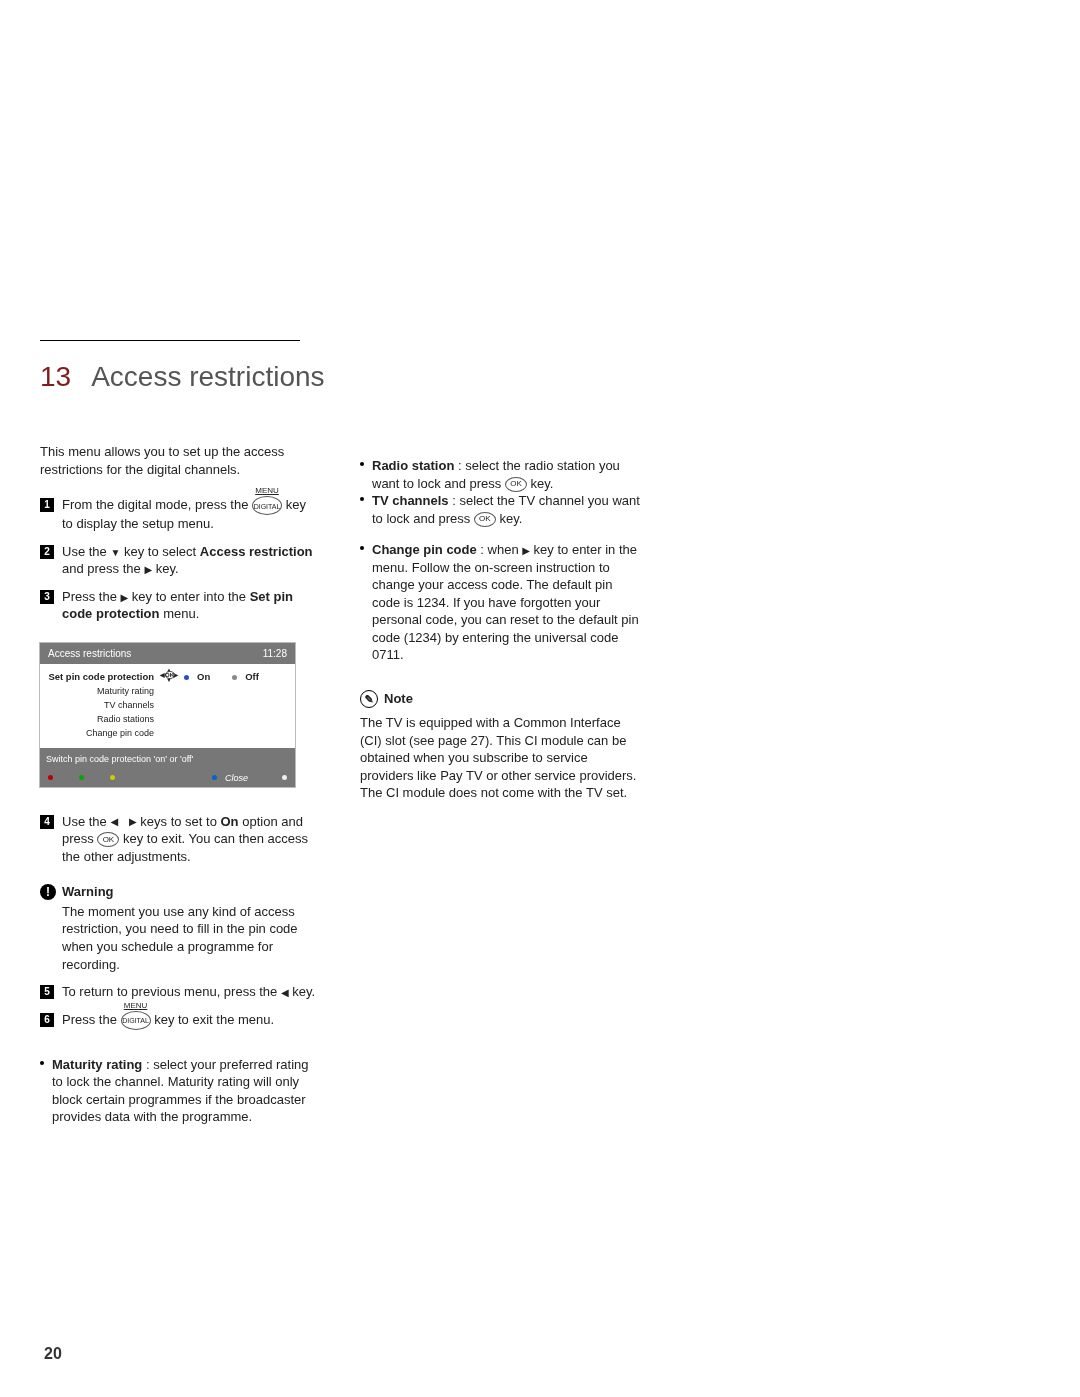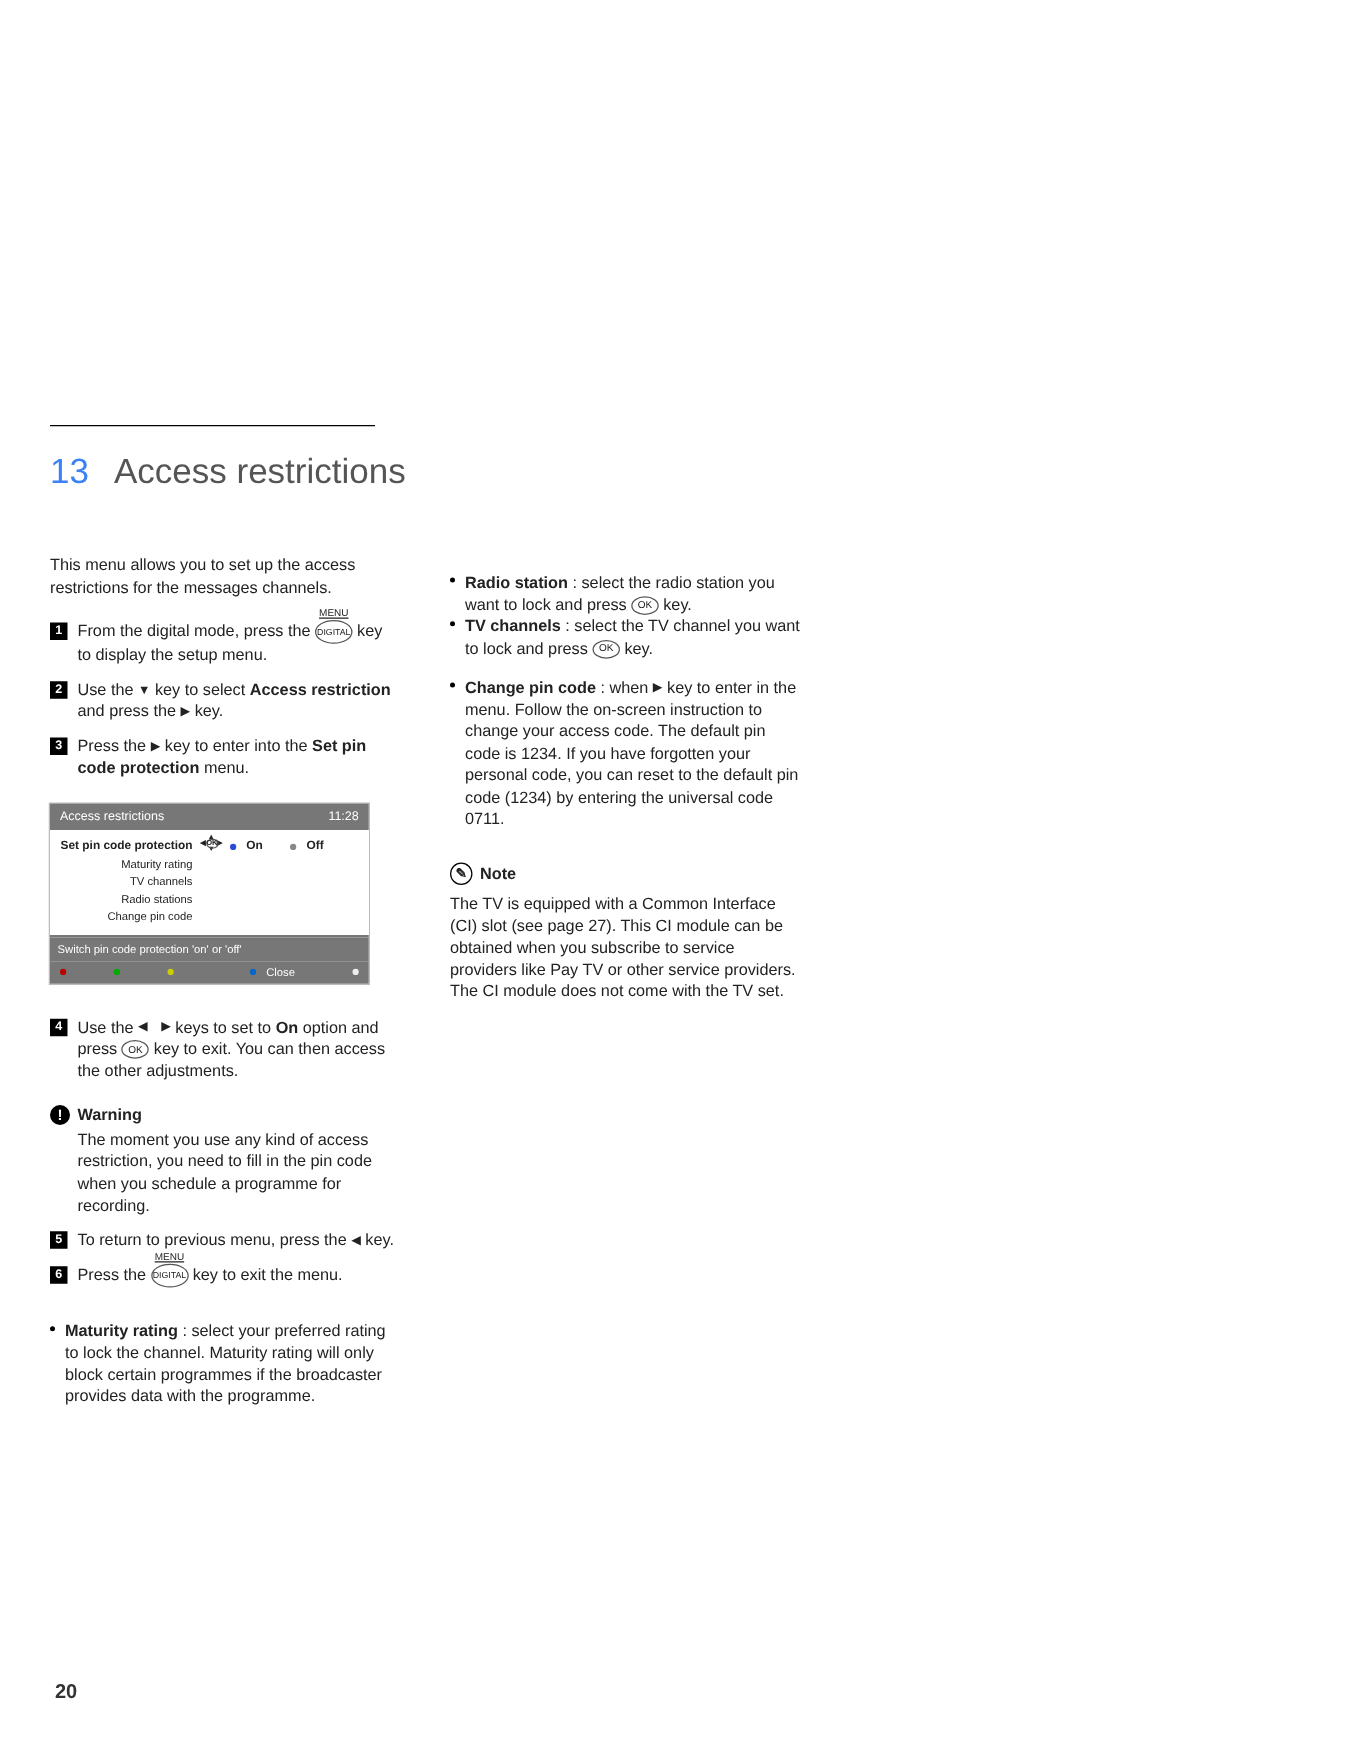--- a/index.html
+++ b/index.html
@@ -22,21 +22,21 @@
     margin-bottom: 20px;
   }
   .title-row {
     display: flex;
     align-items: baseline;
     gap: 20px;
     margin-bottom: 50px;
   }
   .title-num {
     font-size: 28px;
-    color: #3b82f6;
+    color: #7f1d1d;
     font-weight: 300;
   }
   .title-text {
     font-size: 28px;
     color: #555;
     font-weight: 300;
   }
   .columns {
     display: flex;
     gap: 40px;
@@ -174,23 +174,24 @@
     background: #777;
     color: #fff;
     font-size: 9px;
     padding: 3px 6px;
   }
   .tv-footer {
     background: #777;
     display: flex;
     align-items: center;
     padding: 3px 4px;
-    gap: 30px;
+    gap: 18px;
     color: #fff;
     font-size: 9px;
+    font-style: italic;
   }
   .tv-footer .tv-dot { background: #333; }
   .tv-footer .red { background: #b00; }
   .tv-close { display:flex; align-items:center; gap:4px; margin-left:auto; margin-right:12px;}
 
   .bullet-row {
     display: flex;
     gap: 8px;
     margin-top: 14px;
   }
@@ -244,21 +245,21 @@
 <div class="page">
   <div class="hr-top"></div>
   <div class="title-row">
     <span class="title-num">13</span>
     <span class="title-text">Access restrictions</span>
   </div>
 
   <div class="columns">
 
     <div class="col">
-      <div class="intro">This menu allows you to set up the access restrictions for the messages channels.</div>
+      <div class="intro">This menu allows you to set up the access restrictions for the digital channels.</div>
 
       <div class="step-row step-spacer-top">
         <span class="step-num">1</span>
         <div class="step-body">
           <span>From the digital mode, press the </span>
           <span class="digital-key-wrap">
             <span class="dk-menu-label">MENU</span>
             <span class="digital-key">DIGITAL</span>
           </span>
           <span> key to display the setup menu.</span>

